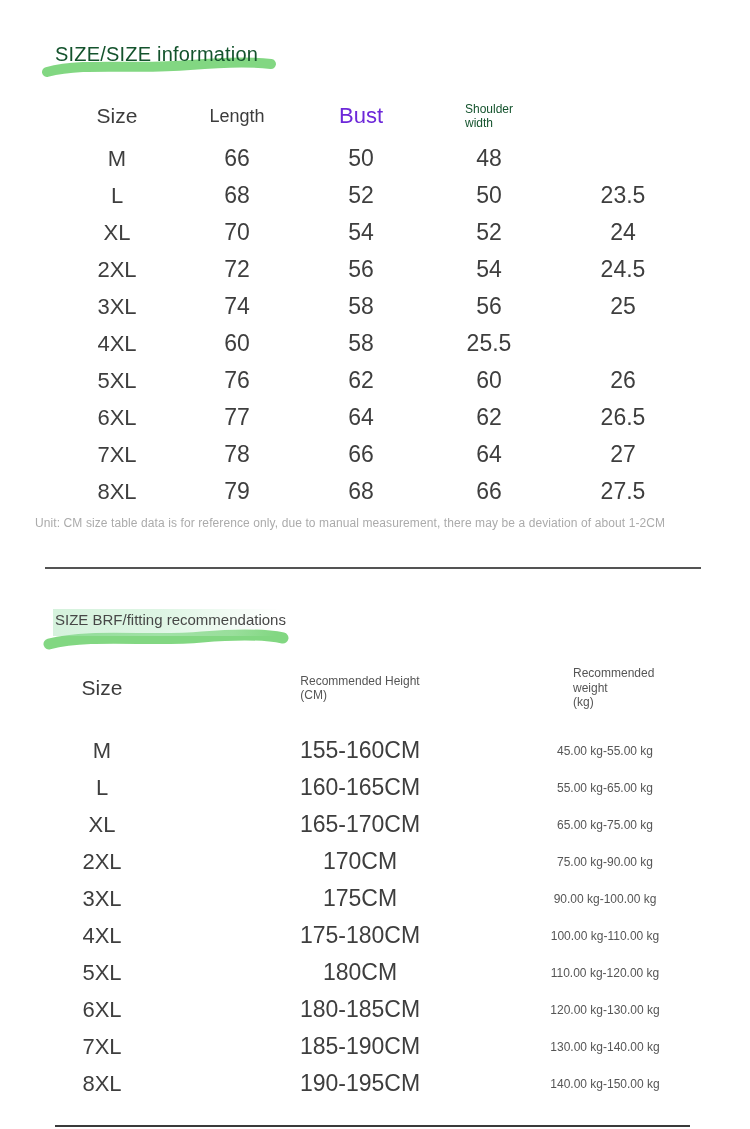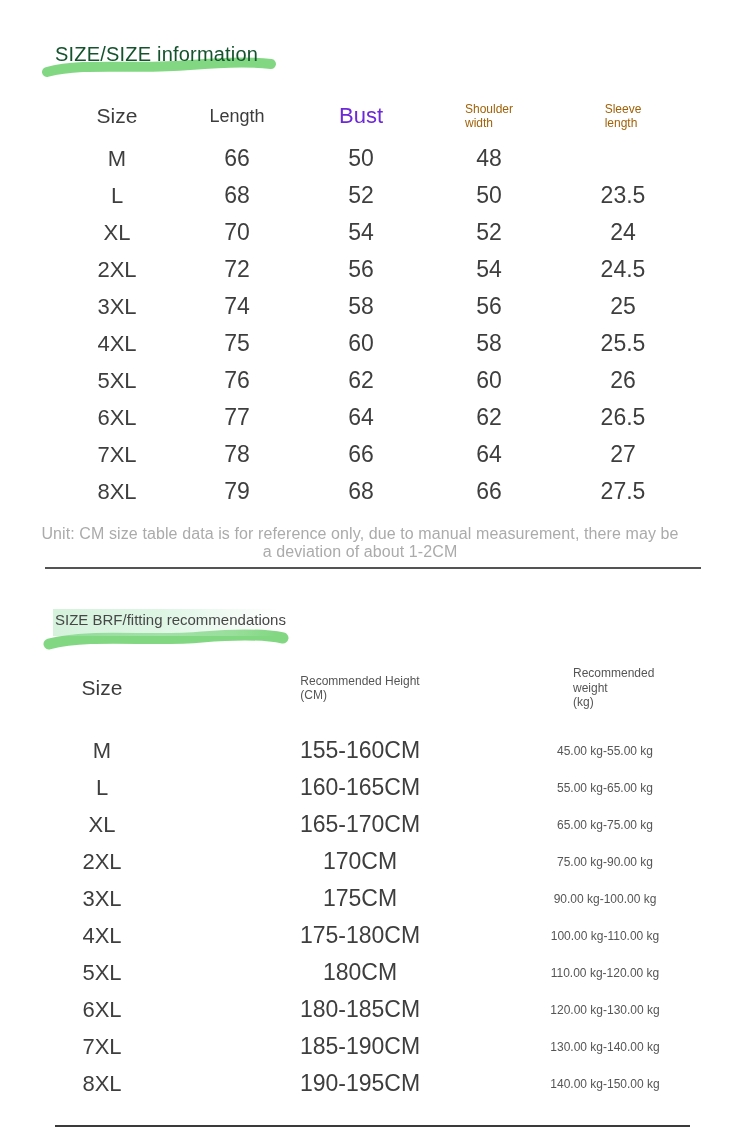--- a/index.html
+++ b/index.html
@@ -16,31 +16,31 @@
   }
   .stroke1 { position:absolute; left:40px; top:53px; z-index:1; }
 
   .size-table { position:absolute; left:60px; top:92px; width:630px; }
   .t1-grid { display:grid; grid-template-columns:114px 126px 122px 134px 134px; align-items:center; }
   .t1-header { height:48px; }
   .t1-header .cell { text-align:center; }
   .h-size  { font-size:21px; color:#3c3c3c; }
   .h-length{ font-size:18px; color:#3c3c3c; }
   .h-bust  { font-size:22px; color:#6d28d9; }
-  .h-small { font-size:12px; color:#a16207; line-height:1.18; }
+  .h-small { font-size:12px; color:#14532d; line-height:1.18; }
   .hdr2 { display:inline-block; text-align:left; }
   .hdr2 span { display:block; }
 
   .t1-row { height:37px; }
   .t1-row .cell { text-align:center; font-size:23px; color:#3e3e3e; }
   .t1-row .c-size { font-size:22px; }
 
   .note {
     position:absolute; left:35px; right:65px; top:516px;
-    text-align:center; font-size:16px; color:#ababab; letter-spacing:0.1px;margin-top:9px;
+    font-size:12px; color:#ababab; letter-spacing:0.1px;
   }
 
   .divider { position:absolute; left:45px; top:567px; width:656px; height:2px; background:#545454; }
 
   
   .title2 {
     position:absolute; left:53px; top:609px; z-index:2;
     font-size:15px; color:#474747;
     background:linear-gradient(100deg, rgba(162,226,178,0.45) 0%, rgba(190,236,202,0.50) 45%, rgba(212,242,220,0.28) 75%, rgba(255,255,255,0) 93%);
     padding:2px 8px 8px 2px;
@@ -71,23 +71,20 @@
 </svg>
 
 <div class="size-table">
   <div class="t1-grid t1-header">
     <div class="cell h-size">Size</div>
     <div class="cell h-length">Length</div>
     <div class="cell h-bust">Bust</div>
     <div class="cell h-small">
       <span class="hdr2"><span>Shoulder</span><span>width</span></span>
     </div>
-    <div class="cell h-small">
-      <span class="hdr2"><span>Sleeve</span><span>length</span></span>
-    </div>
   </div>
   <div id="size-rows">
   <div class="t1-grid t1-row">
     <div class="cell c-size">M</div>
     <div class="cell c-length">66</div>
     <div class="cell c-bust">50</div>
     <div class="cell c-shoulder">48</div>
   </div>
 
   <div class="t1-grid t1-row">
@@ -117,21 +114,20 @@
   <div class="t1-grid t1-row">
     <div class="cell c-size">3XL</div>
     <div class="cell c-length">74</div>
     <div class="cell c-bust">58</div>
     <div class="cell c-shoulder">56</div>
     <div class="cell c-sleeve">25</div>
   </div>
 
   <div class="t1-grid t1-row">
     <div class="cell c-size">4XL</div>
-    <div class="cell c-length">75</div>
     <div class="cell c-bust">60</div>
     <div class="cell c-shoulder">58</div>
     <div class="cell c-sleeve">25.5</div>
   </div>
 
   <div class="t1-grid t1-row">
     <div class="cell c-size">5XL</div>
     <div class="cell c-length">76</div>
     <div class="cell c-bust">62</div>
     <div class="cell c-shoulder">60</div>

